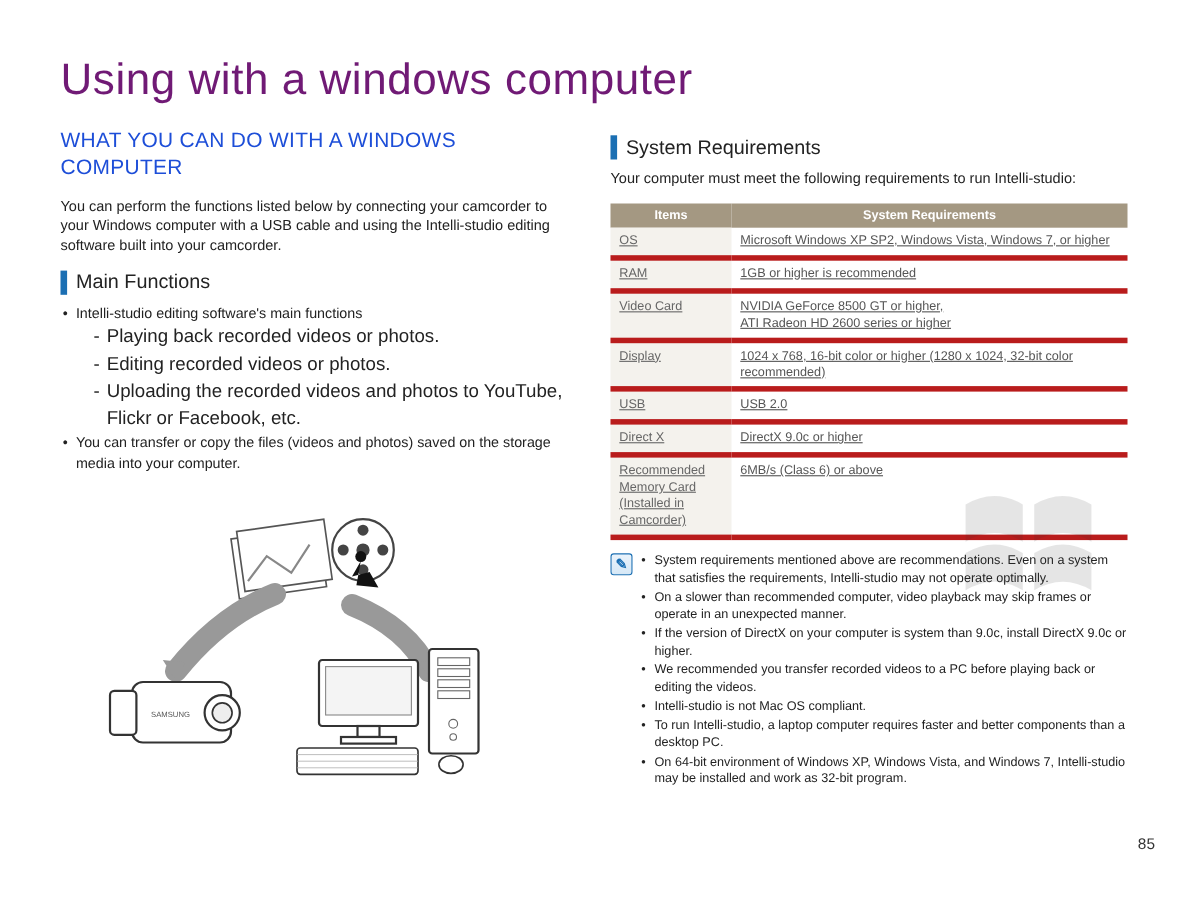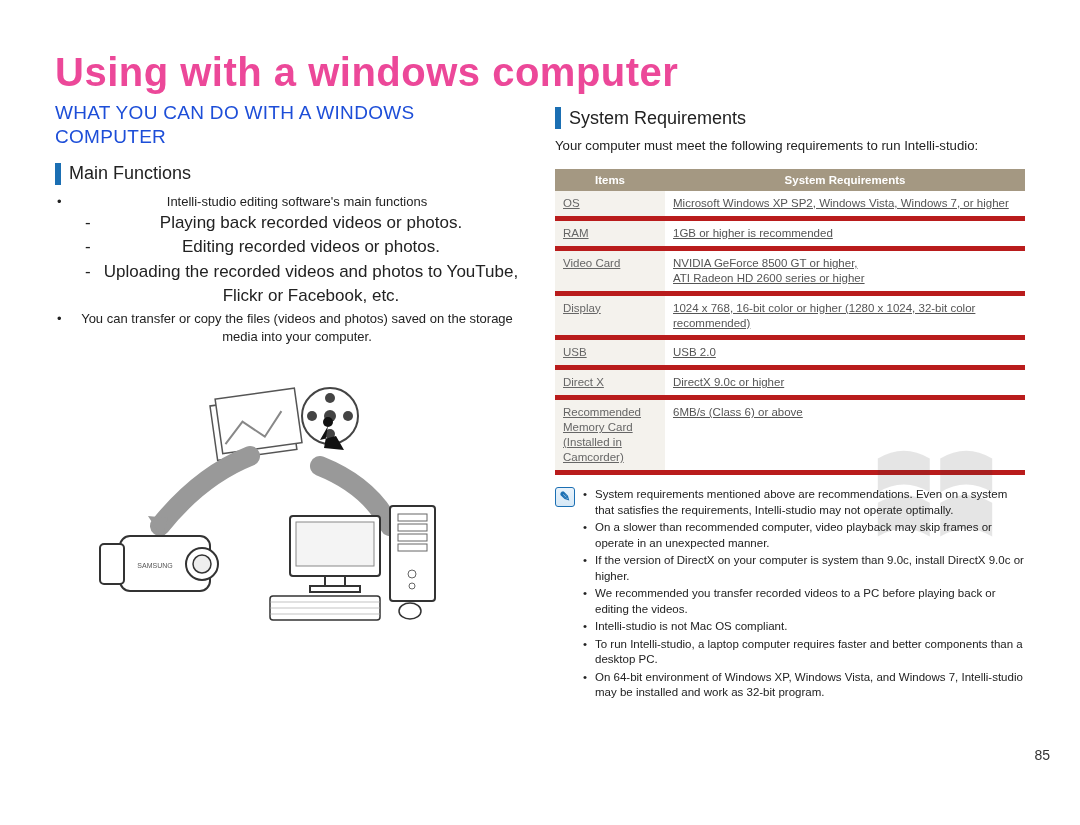--- a/index.html
+++ b/index.html
@@ -12,24 +12,24 @@
     color: #222;
   }
   .page {
     padding: 50px 55px 30px 55px;
     display: flex;
     flex-direction: column;
     height: 100%;
   }
   .page-title {
     font-size: 40px;
-    font-weight: 700;
+    font-weight: 400;
     letter-spacing: 0.5px;
-    color: #ec4899;
-    margin-bottom: 6px;
+    color: #701a75;
+    margin-bottom: 22px;
   }
   .columns {
     display: flex;
     gap: 30px;
     flex: 1;
   }
   .col { flex: 1; min-width: 0; }
   .section-heading-blue {
     color: #1d4ed8;
     font-size: 19px;
@@ -61,21 +61,20 @@
   }
   ul.bullets {
     list-style: none;
     font-size: 13px;
     line-height: 1.4;
   }
   ul.bullets > li {
     position: relative;
     padding-left: 14px;
     margin-bottom: 2px;
-    text-align: center;
   }
   ul.bullets > li::before {
     content: "•";
     position: absolute;
     left: 2px;
     top: 0;
   }
   ul.dashes {
     list-style: none;
     font-size: 17px;
@@ -168,35 +167,36 @@
   }
   ul.note-list > li::before {
     content: "•";
     position: absolute;
     left: 0;
     top: 0;
   }
   .page-num {
     position: absolute;
     right: 30px;
-    bottom: 62px;
+    bottom: 50px;
     font-size: 14px;
     color: #333;
   }
 </style>
 </head>
 <body>
 
 <div class="page">
   <h1 class="page-title">Using with a windows computer</h1>
 
   <div class="columns">
 
     <div class="col">
       <div class="section-heading-blue">WHAT YOU CAN DO WITH A WINDOWS COMPUTER</div>
+      <p class="body-text">You can perform the functions listed below by connecting your camcorder to your Windows computer with a USB cable and using the Intelli-studio editing software built into your camcorder.</p>
 
       <div class="sub-heading">
         <span>Main Functions</span>
       </div>
 
       <ul class="bullets">
         <li>
           <span>Intelli-studio editing software's main functions</span>
           <ul class="dashes">
             <li>Playing back recorded videos or photos.</li>

